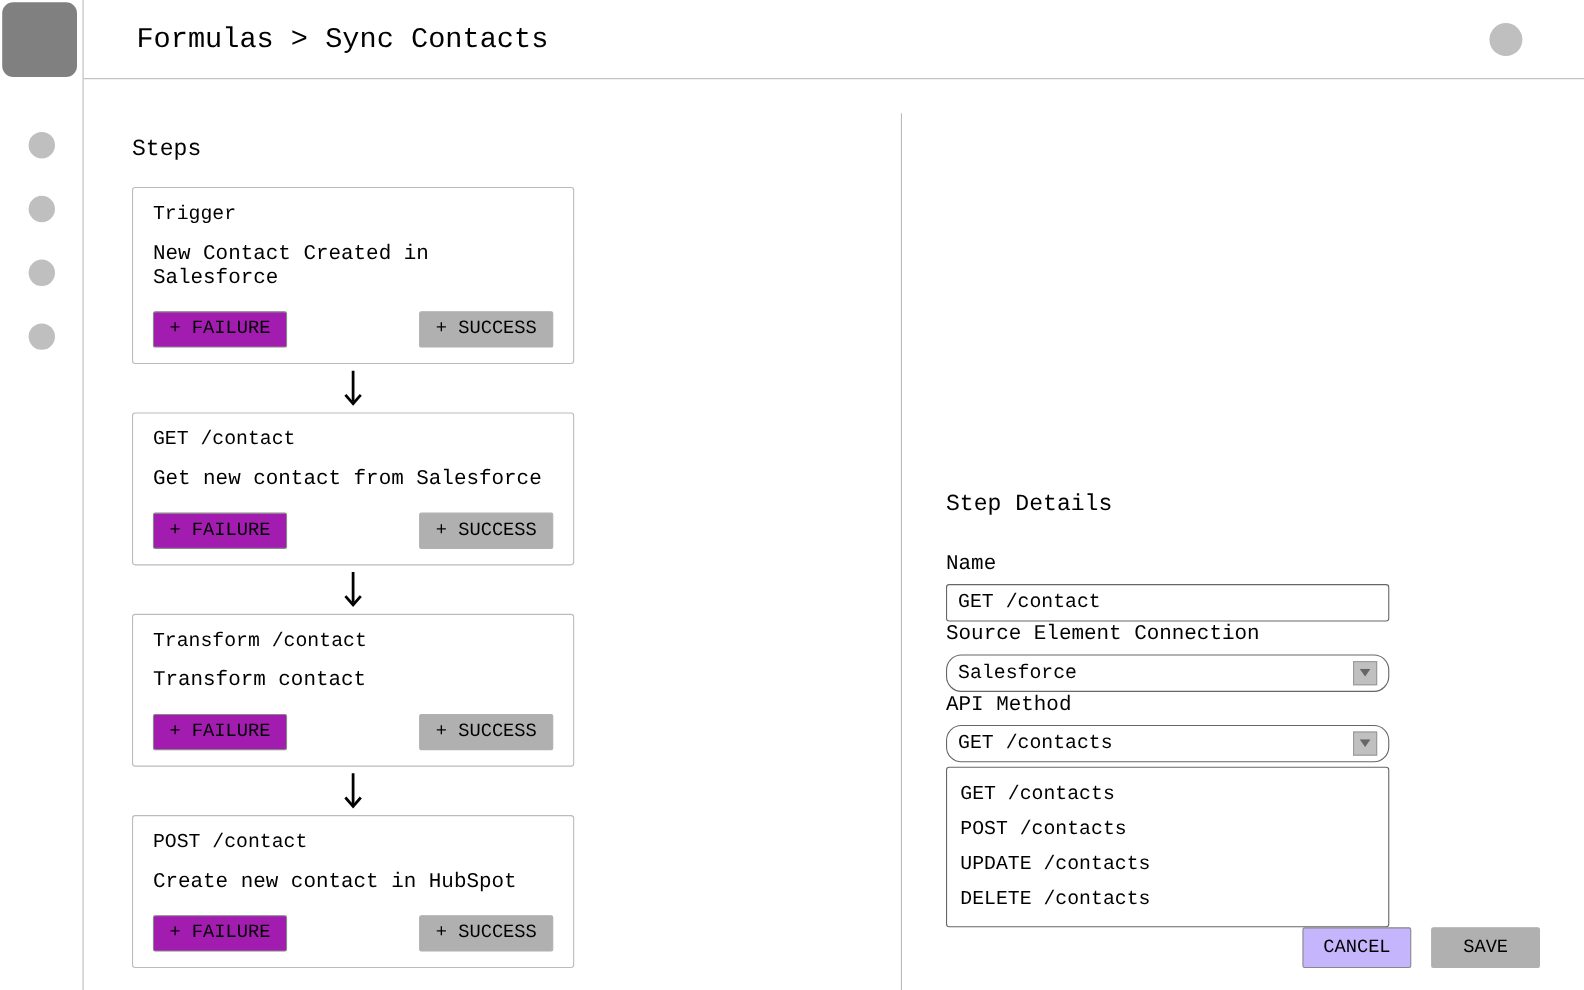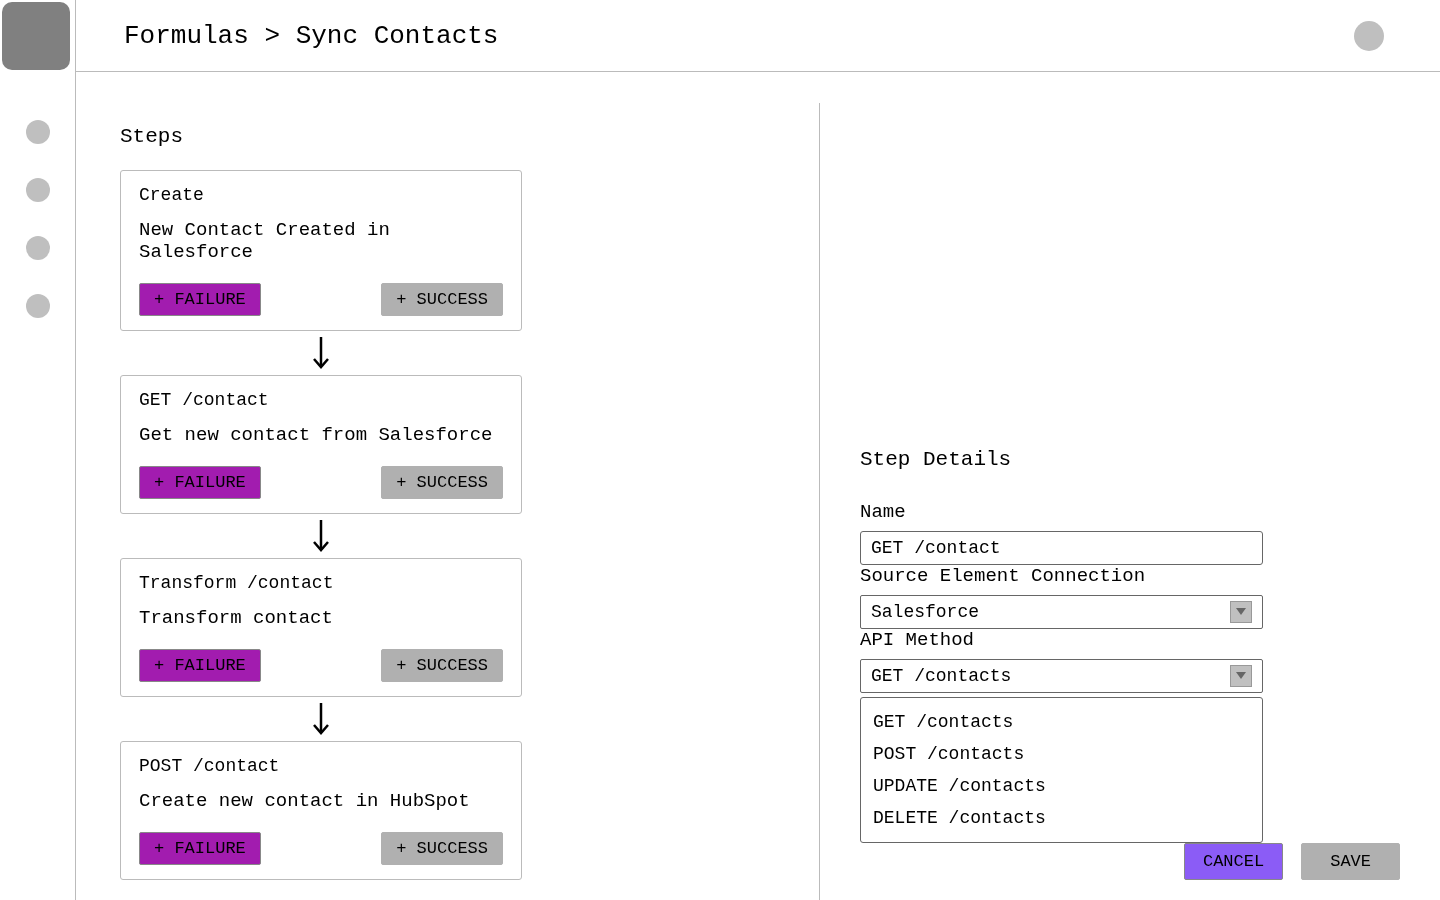--- a/index.html
+++ b/index.html
@@ -153,21 +153,21 @@
       padding: 4px 10px;
     }
     .select-wrap {
       position: relative;
       width: 403px;
     }
     .select-display {
       width: 100%;
       height: 34px;
       border: 1.5px solid #666;
-      border-radius: 2px;
+      border-radius: 14px;
       font-family: inherit;
       font-size: 18px;
       padding: 4px 10px;
       display: flex;
       align-items: center;
       justify-content: space-between;
       background: #fff;
       cursor: pointer;
     }
     .select-caret {
@@ -196,21 +196,21 @@
       padding: 6px 12px;
       cursor: pointer;
     }
     .footer-actions {
       margin-top: auto;
       display: flex;
       justify-content: flex-end;
       gap: 18px;
     }
     .btn-cancel {
-      background: #8b5cf6;
+      background: #c4b5fd;
       padding: 8px 18px;
     }
     .btn-save {
       background: #b0b0b0;
       border-color: #b0b0b0;
       padding: 8px 28px;
     }
   </style>
 </head>
 <body>
@@ -229,21 +229,21 @@
       <div class="breadcrumb">Formulas &gt; Sync Contacts</div>
       <div class="avatar"></div>
     </div>
 
     <div class="content">
 
       <div class="steps-panel">
         <div class="panel-title">Steps</div>
 
         <div class="step-card">
-          <div class="step-title">Create</div>
+          <div class="step-title">Trigger</div>
           <div class="step-desc">New Contact Created in Salesforce</div>
           <div class="step-actions">
             <button class="btn">+ FAILURE</button>
             <button class="btn btn-success">+ SUCCESS</button>
           </div>
         </div>
         <div class="arrow-down">
           <svg viewBox="0 0 22 36">
               <line x1="11" y1="2" x2="11" y2="30" stroke="#000" stroke-width="2.5"></line>
               <polyline points="4,24 11,32 18,24" fill="none" stroke="#000" stroke-width="2.5"></polyline>

